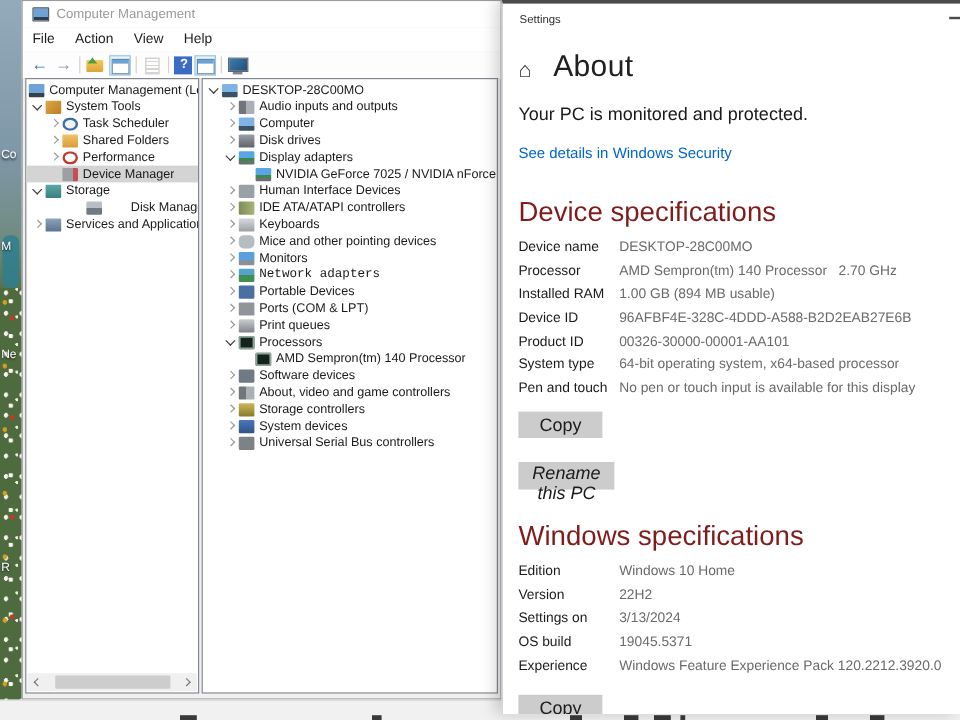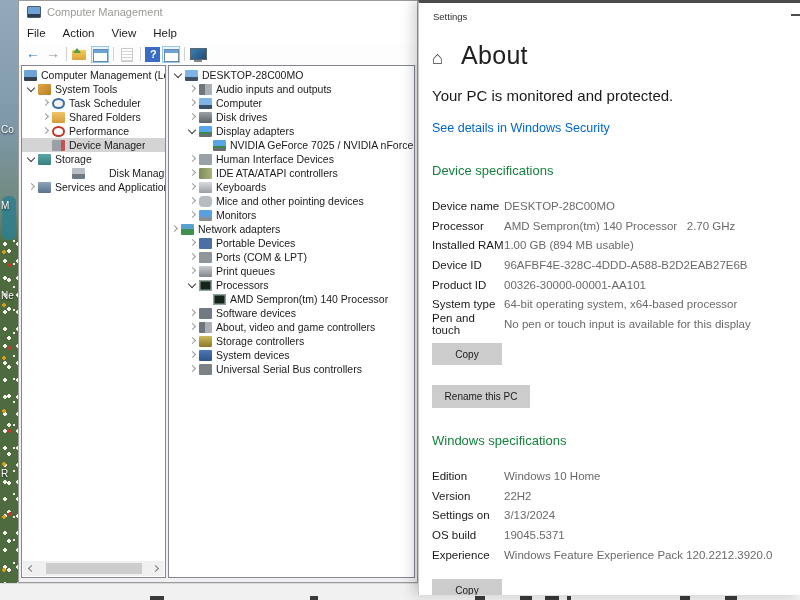--- a/index.html
+++ b/index.html
@@ -102,32 +102,32 @@
   
   #settings-window{position:absolute;left:418px;top:0;width:382px;height:595px;z-index:3;background:#fff;
     border-top:3px solid #4b4b4b;border-left:1px solid #c9c9c9;box-sizing:border-box;
     box-shadow:-5px 0 12px rgba(0,0,0,.18);overflow:hidden;}
   #settings-title{position:absolute;left:14px;top:8px;font-size:9.5px;color:#2e2e2e;}
   #settings-minimize{position:absolute;right:-3px;top:11px;width:12px;height:2px;background:#4a4a4a;}
   #home-icon{position:absolute;left:13px;top:45px;font-size:18px;color:#3c3c3c;}
   #about-title{position:absolute;left:42px;top:38px;font-size:25px;font-weight:300;color:#202020;letter-spacing:.3px;}
   #protected-text{position:absolute;left:13px;top:84px;font-size:15px;color:#191919;}
   #security-link{position:absolute;left:13px;top:118px;font-size:12.5px;color:#0066cc;cursor:pointer;}
-  .s-heading{position:absolute;left:13px;font-size:13px;color:#15803d;}
+  .s-heading{position:absolute;left:13px;font-size:23px;color:#7f1d1d;}
   #devspec-heading{top:160px;}
   #winspec-heading{top:430px;}
   .spec-table{position:absolute;left:13px;right:4px;}
   #devspec-table{top:193px;}
   #winspec-table{top:463px;}
   .spec-row{display:flex;align-items:center;height:19.7px;font-size:11.5px;}
-  .spec-label{width:72px;flex:none;color:#1b1b1b;}
+  .spec-label{width:84px;flex:none;color:#1b1b1b;}
   .spec-value{color:#6a6a6a;white-space:pre;overflow:hidden;}
-  .s-btn{position:absolute;background:#cccccc;border:none;font-family:inherit;font-size:10px;color:#1b1b1b;cursor:pointer;}
+  .s-btn{position:absolute;background:#cccccc;border:none;font-family:inherit;font-size:15px;color:#1b1b1b;cursor:pointer;}
   #copy-device{left:13px;top:340px;width:70px;height:22px;}
-  #rename-pc{left:13px;top:382px;width:98px;height:23px;}
+  #rename-pc{left:13px;top:382px;width:80px;height:23px;font-style:italic;}
   #copy-windows{left:13px;top:576px;width:70px;height:22px;}
 </style>
 </head>
 <body>
 
 <div id="stage" data-name="screen">
 
   <div id="desktop" data-name="desktop-wallpaper">
     <div id="desktop-sky" data-name="wallpaper-sky"></div>
     <div id="desktop-blob" data-name="wallpaper-flower-blob"></div>
@@ -261,21 +261,21 @@
           <div class="trow" data-name="tree-item" style="padding-left: 18px;">
             <span class="chev collapsed" data-name="chevron-collapsed-icon"></span>
             <span class="ticon" data-name="mouse-icon"></span>
             <span class="tlabel" data-name="tree-item-label">Mice and other pointing devices</span>
           </div>
           <div class="trow" data-name="tree-item" style="padding-left: 18px;">
             <span class="chev collapsed" data-name="chevron-collapsed-icon"></span>
             <span class="ticon" data-name="monitor-icon"></span>
             <span class="tlabel" data-name="tree-item-label">Monitors</span>
           </div>
-          <div class="trow" data-name="tree-item" style="">
+          <div class="trow" data-name="tree-item" style="padding-left: 18px; font-family: Liberation Mono, monospace;">
             <span class="chev collapsed" data-name="chevron-collapsed-icon"></span>
             <span class="ticon" data-name="network-icon"></span>
             <span class="tlabel" data-name="tree-item-label">Network adapters</span>
           </div>
           <div class="trow" data-name="tree-item" style="padding-left: 18px;">
             <span class="chev collapsed" data-name="chevron-collapsed-icon"></span>
             <span class="ticon" data-name="portable-icon"></span>
             <span class="tlabel" data-name="tree-item-label">Portable Devices</span>
           </div>
           <div class="trow" data-name="tree-item" style="padding-left: 18px;">

